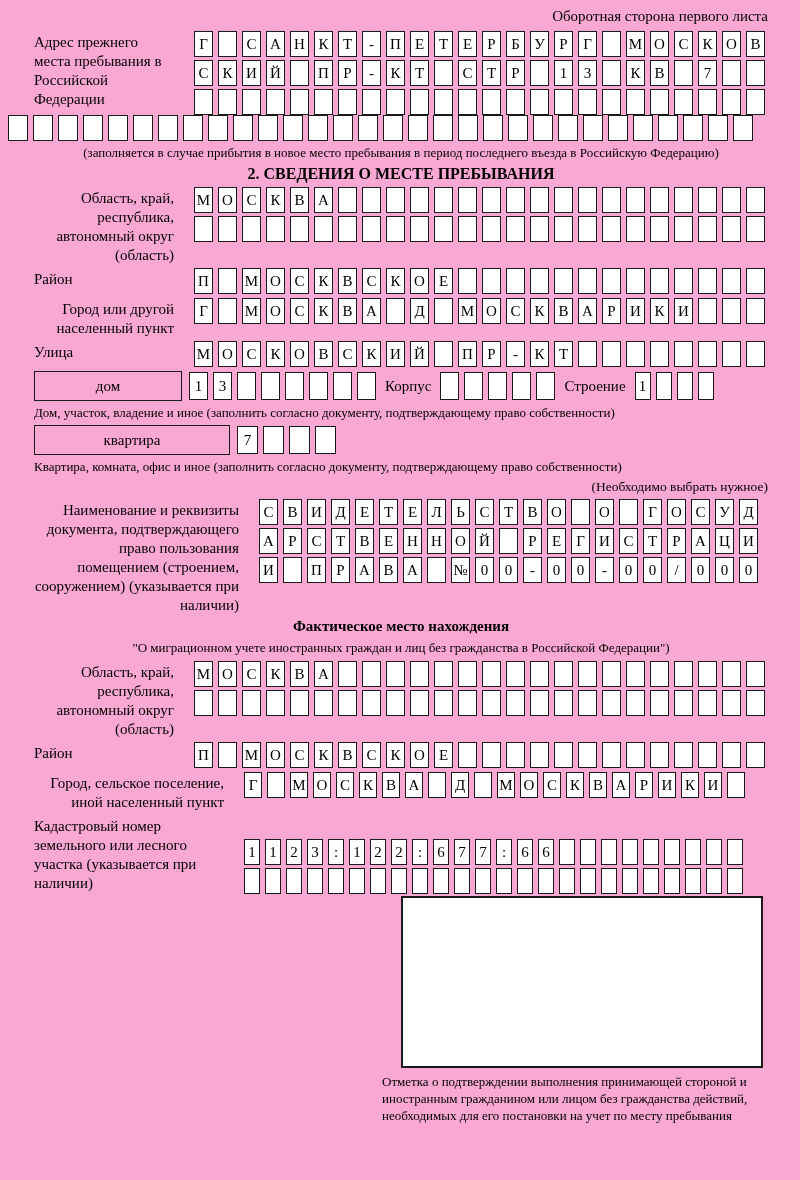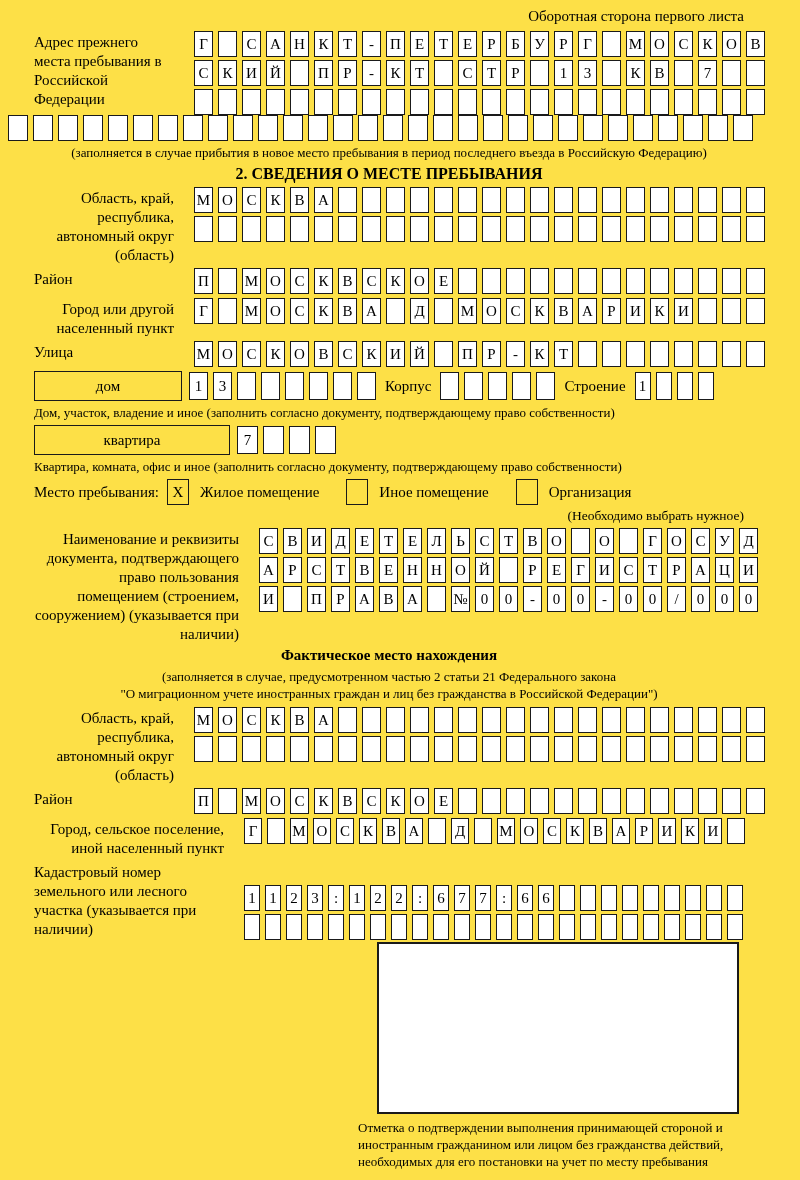--- a/index.html
+++ b/index.html
@@ -1,19 +1,19 @@
 <!DOCTYPE html>
 <html><head>
 <meta charset="utf-8">
 <style>
   * { margin:0; padding:0; box-sizing:border-box; }
   html,body { background:#fff; }
   body { font-family:"Liberation Serif", serif; color:#000; }
-  .page { position:relative; width:800px; height:1180px; background:#fde047;
-          padding:8px 56px 0 34px; overflow:hidden; font-size:15px; }
+  .page { position:relative; width:800px; height:1180px; background:#f9a8d4;
+          padding:8px 32px 0 34px; overflow:hidden; font-size:15px; }
 
   .corner { text-align:right; font-size:15px; margin-bottom:6px; padding-right:0; }
 
   .field { display:flex; align-items:flex-start; gap:20px; }
   .label { line-height:19px; padding-top:2px; }
   .lw140 { flex:0 0 140px; }
   .lw190 { flex:0 0 190px; }
   .lw205 { flex:0 0 205px; }
   .rows  { display:flex; flex-direction:column; gap:3px; }
 
@@ -362,35 +362,20 @@
     <div class="named-rect rect-kv">квартира</div>
     <div class="boxrow wide">
         <span class="cell">7</span>
         <span class="cell"></span>
         <span class="cell"></span>
         <span class="cell"></span>
       </div>
   </div>
   <div class="note mb4">Квартира, комната, офис и иное (заполнить согласно документу, подтверждающему право собственности)</div>
 
-  <div class="stay-row">
-    <span class="caption">Место пребывания:</span>
-    <span class="opt">
-      <span class="checkbox">X</span>
-      <span>Жилое помещение</span>
-    </span>
-    <span class="opt">
-      <span class="checkbox"></span>
-      <span>Иное помещение</span>
-    </span>
-    <span class="opt">
-      <span class="checkbox"></span>
-      <span>Организация</span>
-    </span>
-  </div>
   <div class="opt-note">(Необходимо выбрать нужное)</div>
 
   <div class="field mb3">
     <div class="label lw205">Наименование и реквизиты документа, подтверждающего право пользования помещением (строением, сооружением) (указывается при наличии)</div>
     <div class="rows">
       <div class="boxrow">
           <span class="cell">С</span>
           <span class="cell">В</span>
           <span class="cell">И</span>
           <span class="cell">Д</span>
@@ -455,21 +440,20 @@
           <span class="cell">0</span>
           <span class="cell">/</span>
           <span class="cell">0</span>
           <span class="cell">0</span>
           <span class="cell">0</span>
         </div>
     </div>
   </div>
 
   <div class="sub-title">Фактическое место нахождения</div>
-  <div class="note center">(заполняется в случае, предусмотренном частью 2 статьи 21 Федерального закона</div>
   <div class="note center mb5">"О миграционном учете иностранных граждан и лиц без гражданства в Российской Федерации")</div>
 
   <div class="field mb3">
     <div class="label lw140">Область, край, республика, автономный округ (область)</div>
     <div class="rows">
       <div class="boxrow">
           <span class="cell">М</span>
           <span class="cell">О</span>
           <span class="cell">С</span>
           <span class="cell">К</span>

